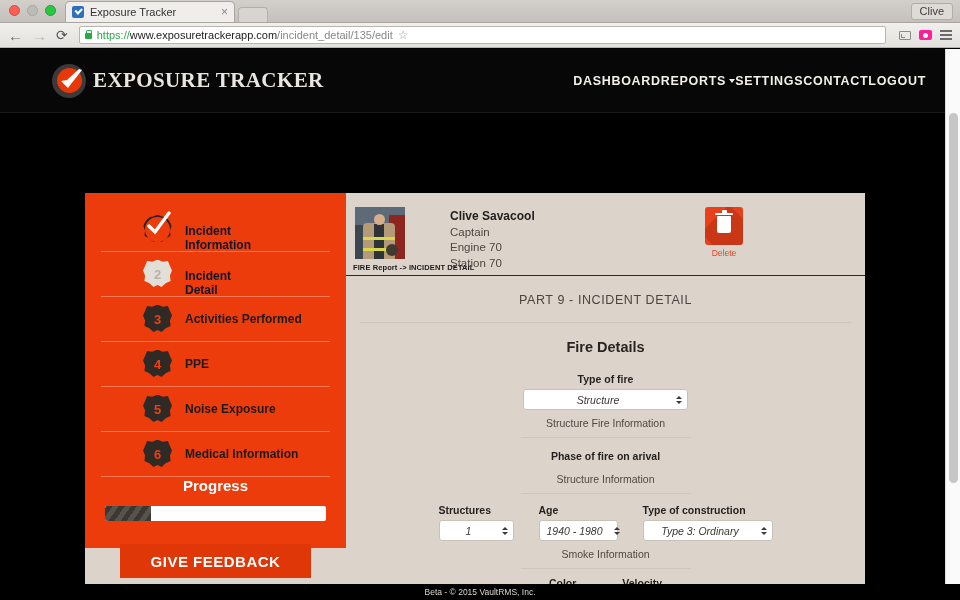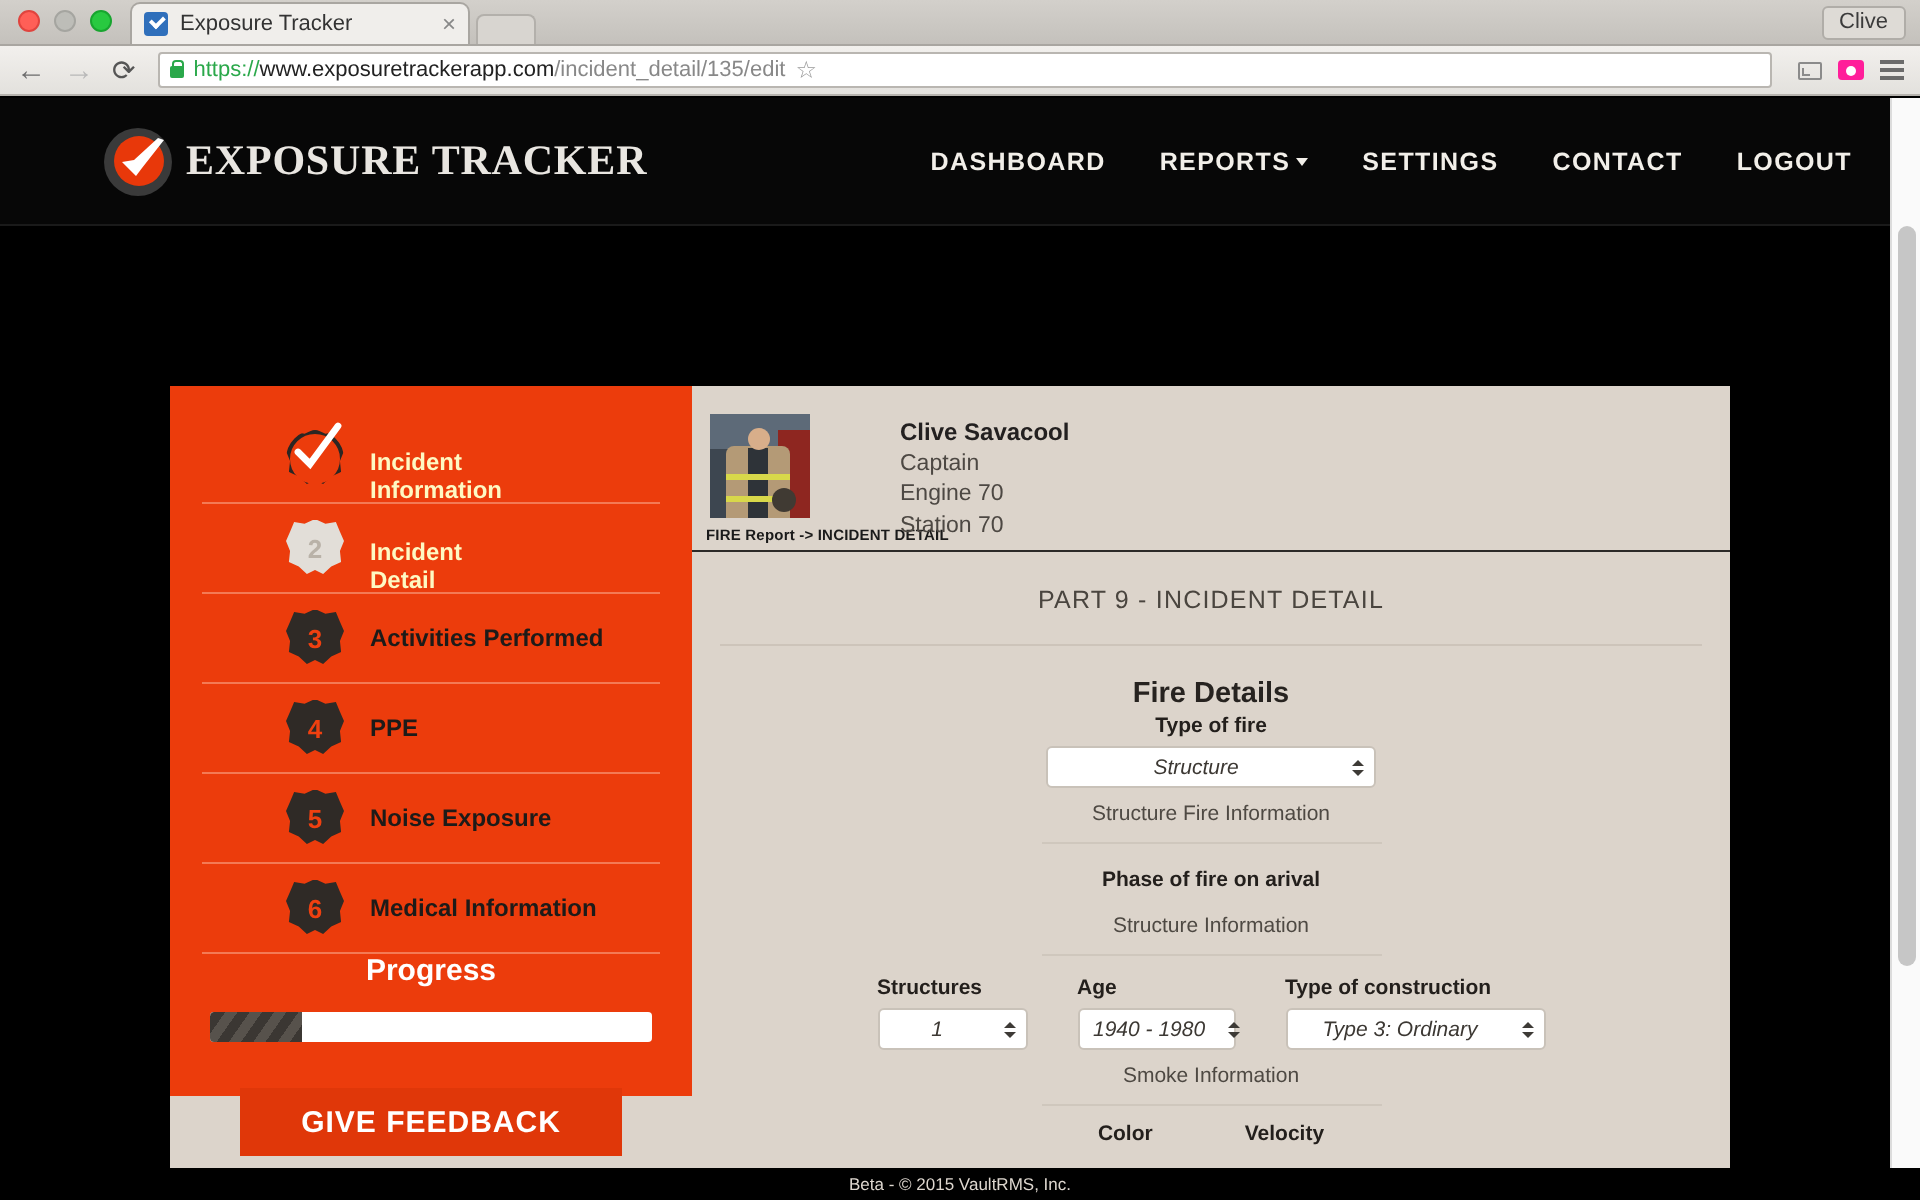--- a/index.html
+++ b/index.html
@@ -161,21 +161,21 @@
   .logo-mark .pick {
     position: absolute; left: 6px; top: 3px;
     width: 26px; height: 26px;
   }
   .logo-text {
     color: #e9e6e1;
     font-size: 21px; font-weight: bold;
     letter-spacing: 0.4px;
     font-family: "Liberation Serif", serif;
   }
-  .mainnav { margin-left: auto; display: flex; align-items: flex-end; gap: 27px; }
+  .mainnav { margin-left: auto; display: flex; align-items: flex-end; }
   .mainnav a {
     color: #f2efe9; font-size: 12.5px; font-weight: bold;
     letter-spacing: 0.7px; text-decoration: none; white-space: nowrap;
   }
   .caret-d {
     display: inline-block; margin-left: 3px;
     border-left: 3.5px solid transparent;
     border-right: 3.5px solid transparent;
     border-top: 4px solid #f2efe9;
     vertical-align: middle;
@@ -220,21 +220,21 @@
       50% 0%, 68% 8%, 86% 5%, 93% 22%, 100% 38%, 93% 55%,
       95% 74%, 78% 82%, 64% 95%, 50% 88%, 36% 95%, 22% 82%,
       5% 74%, 7% 55%, 0% 38%, 7% 22%, 14% 5%, 32% 8%);
     border-radius: 7px;
   }
   .badge .num { position: relative; color: #ef4010; }
   .badge.done .blob { background: transparent; border: 2.5px solid #2b2623; border-radius: 50%; }
   .badge.active .blob { background: #e2ded8; }
   .badge.active .num { color: #b9b2a8; }
   .step-label { font-size: 12px; font-weight: bold; }
-  .step-label.light { color: #fef9c3; }
+  .step-label.light { color: #0f172a; }
   .step-label.dark { color: #1d1b19; }
 
   .progress-title {
     text-align: center; color: #fff;
     font-size: 15px; font-weight: bold;
   }
   .progress-track {
     margin: 12px 4px 0 4px;
     height: 15px; background: #fff;
     border-radius: 2px; overflow: hidden;
@@ -326,21 +326,21 @@
     text-align: center; color: #4a453f;
     font-size: 12.5px; letter-spacing: .6px;
     padding: 17px 0 15px;
     border-bottom: 1px solid #cdc4ba;
     margin: 0 14px;
   }
 
   .form { padding-top: 16px; }
   .section-title {
     text-align: center; font-size: 14.5px; font-weight: bold;
-    color: #272320; margin-bottom: 2px;
+    color: #272320; margin-bottom: 18px;
   }
   .field { text-align: center; margin-bottom: 0; }
   .flabel {
     font-size: 10.5px; font-weight: bold; color: #231f1c;
     display: block; margin-bottom: 4px;
   }
   .select {
     background: #fff; border: 1px solid #c9c2b9;
     border-radius: 3px; height: 21px;
     display: inline-flex; align-items: center;
@@ -534,20 +534,27 @@
                 <span class="helmet"></span>
               </div>
               <div class="breadcrumb">FIRE Report -&gt; INCIDENT DETAIL</div>
             </div>
             <div class="person">
               <div class="name">Clive Savacool</div>
               <div class="meta">Captain</div>
               <div class="meta">Engine 70</div>
               <div class="meta">Station 70</div>
             </div>
+            <div class="delete-block">
+              <div class="trash-btn">
+                <span class="shadow"></span>
+                <span class="trash"></span>
+              </div>
+              <div class="delete-label">Delete</div>
+            </div>
           </div>
 
           <div class="part-title">PART 9 - INCIDENT DETAIL</div>
 
           <div class="form">
             <div class="section-title">Fire Details</div>
 
             <div class="field">
               <span class="flabel">Type of fire</span>
               <div class="select" style="width:165px">

